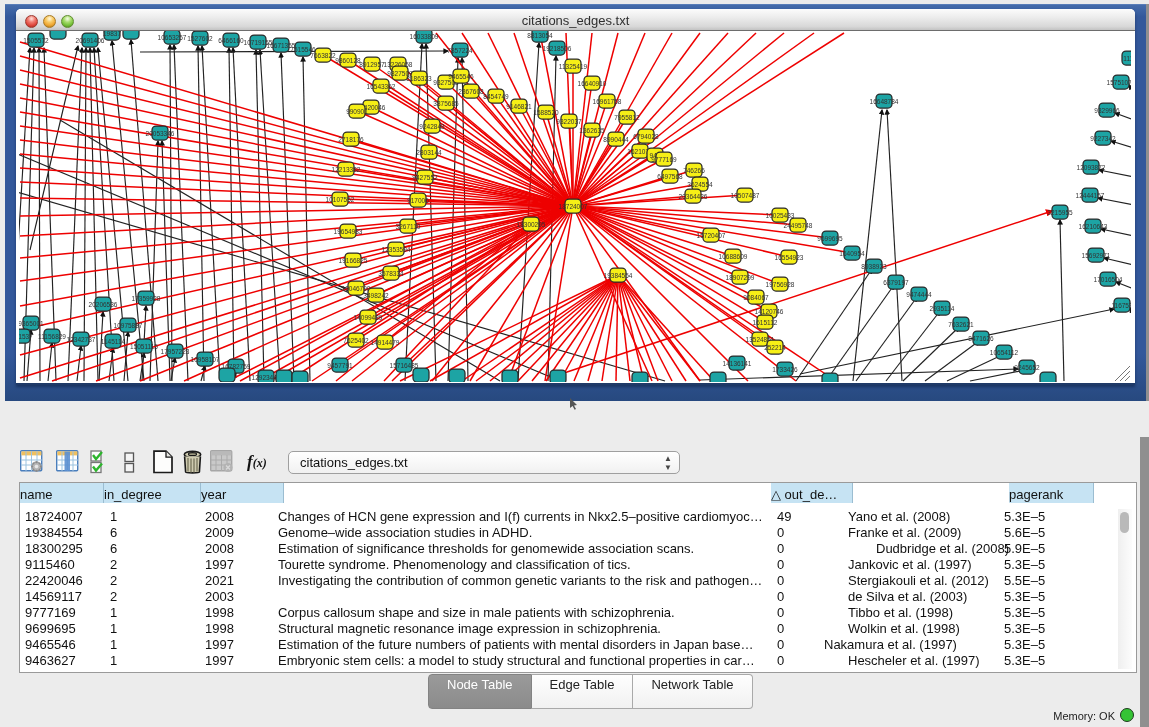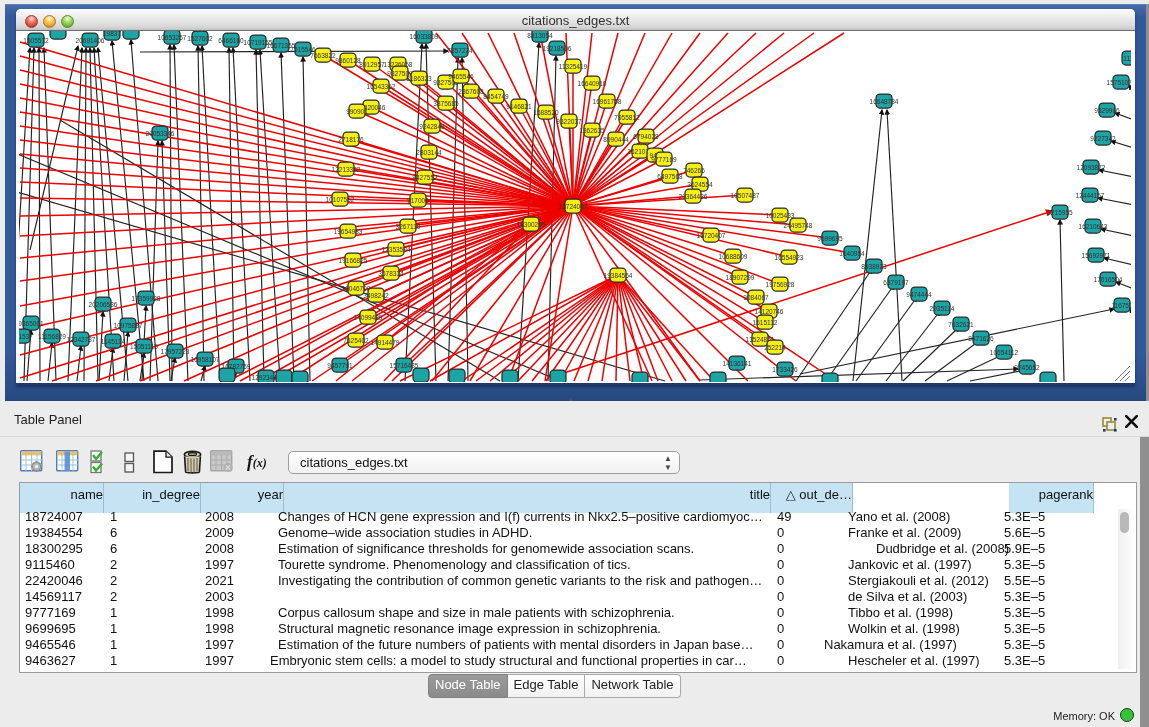--- a/index.html
+++ b/index.html
@@ -26,28 +26,28 @@
 #phead{position:absolute;left:0;top:0;width:100%;height:36px;background:#ececec;border-bottom:1px solid #d8d8d8}
 #phead .t{position:absolute;left:14px;top:11px;font-size:13px;color:#1e1e1e}
 #pright{position:absolute;right:3px;top:36px;bottom:0;width:6px;background:#8f8f8f}
 #prightw{position:absolute;right:0;top:36px;bottom:0;width:3px;background:#8f8f8f}
 
 #tools{position:absolute;left:0;top:37px;width:100%;height:44px;background:#ececec}
 #combo{position:absolute;left:288px;top:13px;width:392px;height:23px;background:linear-gradient(#ffffff,#f1f1f1);border:1px solid #9f9f9f;border-radius:5px;font-size:13px;color:#111;line-height:21px;padding-left:11px}
 #combo .ud{position:absolute;right:7px;top:2px;font-size:8px;color:#444;line-height:9px;text-align:center}
 
 #tblbox{position:absolute;left:19px;top:81px;width:1118px;height:191px;background:#fff;border:1px solid #9a9a9a}
-.hrow{position:absolute;left:0;top:0;height:30px;background:#c6e3f3;border-right:1px solid #9bbdd1;font-size:13px;color:#111;text-align:right;line-height:24px;overflow:hidden}
+.hrow{position:absolute;left:0;top:0;height:20px;background:#c6e3f3;border-right:1px solid #9bbdd1;font-size:13px;color:#111;text-align:left;line-height:24px;overflow:hidden}
 .trow{position:absolute;left:0;width:100%;height:16px;font-size:13px;color:#111;white-space:nowrap}
 .trow span{position:absolute;top:0;line-height:16px}
 #vsb{position:absolute;right:4px;top:26px;width:14px;height:160px;background:linear-gradient(90deg,#efefef,#fcfcfc)}
 #vsb .th{position:absolute;left:2px;top:3px;width:9px;height:21px;border-radius:5px;background:#b9b9b9}
 
 #tabs{position:absolute;left:428px;top:273px;height:21px;font-size:13px}
-.seg{float:left;height:24px;line-height:20px;padding:0 6px;background:linear-gradient(#fefefe,#f1f1f1);border:1px solid #a9a9a9;border-left:none;color:#222}
+.seg{float:left;height:35px;line-height:20px;padding:0 18px;background:linear-gradient(#fefefe,#f1f1f1);border:1px solid #a9a9a9;border-left:none;color:#222}
 .seg.first{border-left:1px solid #a9a9a9;border-radius:4px 0 0 4px;background:linear-gradient(#9a9a9a,#8b8b8b);color:#fff;border-color:#838383}
 .seg.last{border-radius:0 4px 4px 0}
 #mem{position:absolute;right:34px;top:309px;font-size:11px;color:#222}
 #dot{position:absolute;right:15px;top:307px;width:14px;height:14px;border-radius:50%;background:#35c435;border:1.5px solid #1e3b1e}
 </style></head>
 <body>
 <div id="stage">
   <div id="desk">
     <div id="blue"></div>
     <div id="rgray"></div>
@@ -533,33 +533,20 @@
           <span class="tl" id="tl2"></span>
           <span class="tl" id="tl3"></span>
         <div class="title">citations_edges.txt</div>
       </div>
     </div>
   </div>
   <div id="panel">
     <svg width="10" height="12" viewBox="0 0 10 12" style="position:absolute;left:569px;top:-3px">
         <path d="M1,0L8,7L5,7.4L7,11L5.6,11.7L3.6,8L1,10z" fill="#555"></path>
       </svg>
-      <div id="phead">
-        <span class="t">Table Panel</span>
-      <svg width="15" height="15" style="position:absolute;right:32px;top:16px" viewBox="0 0 15 15">
-          <rect x="1" y="1" width="8" height="8" fill="#e8f0fa" stroke="#9a8a30" stroke-width="1.6"></rect>
-          <rect x="5" y="5" width="8" height="8" fill="#e8f0fa" stroke="#9a8a30" stroke-width="1.6"></rect>
-          <rect x="12" y="1" width="2.6" height="2.6" fill="#1c3a6e"></rect>
-          <rect x="1" y="12" width="2.6" height="2.6" fill="#1c3a6e"></rect>
-          <rect x="12" y="12" width="2.6" height="2.6" fill="#1c3a6e"></rect>
-        </svg>
-      <svg width="13" height="13" style="position:absolute;right:11px;top:14px" viewBox="0 0 13 13">
-          <path d="M1.2,1.2L11.8,11.8M11.8,1.2L1.2,11.8" stroke="#111" stroke-width="2.6" stroke-linecap="round"></path>
-        </svg>
-    </div>
     <div id="tools">
       <svg width="23" height="24" viewBox="0 0 23 24" style="position:absolute;left:20px;top:12px">
           <rect x="0.7" y="0.7" width="21" height="20" fill="#fff" stroke="#4a7ebc" stroke-width="1.4" rx="1"></rect>
           <rect x="1.4" y="1.4" width="20" height="4" fill="#f0c060"></rect>
           <path d="M1,10h21M1,15h21M6,5v16M11.5,5v16M17,5v16M6,1.5v4M11.5,1.5v4M17,1.5v4" stroke="#9cc3e0" stroke-width="1"></path>
           <circle cx="16.5" cy="16.5" r="4.6" fill="#b9b9b9" stroke="#8a8a8a"></circle>
           <circle cx="16.5" cy="16.5" r="1.8" fill="#e8e8e8"></circle>
           <g stroke="#8a8a8a" stroke-width="1.6">
             <path d="M16.5,11.2v2M16.5,19.8v2M11.2,16.5h2M19.8,16.5h2M12.8,12.8l1.4,1.4M18.8,18.8l1.4,1.4M20.2,12.8l-1.4,1.4M14.2,18.8l-1.4,1.4"></path>
           </g>
@@ -597,21 +584,20 @@
           <circle cx="18" cy="17.5" r="4.5" fill="#b3b3b3"></circle>
           <path d="M16,15.5l4,4M20,15.5l-4,4" stroke="#d8d8d8" stroke-width="1.4"></path>
         </svg>
         <div style="position:absolute;left:247px;top:14px;font-family:'Liberation Serif',serif;font-style:italic;font-weight:bold;font-size:17px;color:#111">f<span style="font-size:12px">(x)</span></div>
       <div id="combo">citations_edges.txt<span class="ud">▲<br>▼</span></div>
     </div>
     <div id="tblbox">
         <div class="hrow" style="left:0px;width:84px">name</div>
         <div class="hrow" style="left:84px;width:97px">in_degree</div>
         <div class="hrow" style="left:181px;width:83px">year</div>
-        <div class="hrow" style="left:264px;width:487px">title</div>
         <div class="hrow" style="left:751px;width:82px">△ out_de…</div>
         <div class="hrow" style="left:989px;width:85px">pagerank</div>
         <div class="trow" style="top:26px">
           <span style="left:5px">18724007</span>
           <span style="left:90px">1</span>
           <span style="left:185px">2008</span>
           <span style="left:258px">Changes of HCN gene expression and I(f) currents in Nkx2.5–positive cardiomyoc…</span>
           <span style="left:757px">49</span>
           <span style="left:828px">Yano et al. (2008)</span>
           <span style="left:984px">5.3E–5</span>
@@ -684,21 +670,21 @@
           <span style="left:185px">1997</span>
           <span style="left:258px">Estimation of the future numbers of patients with mental disorders in Japan base…</span>
           <span style="left:757px">0</span>
           <span style="left:804px">Nakamura et al. (1997)</span>
           <span style="left:984px">5.3E–5</span>
         </div>
         <div class="trow" style="top:170px">
           <span style="left:5px">9463627</span>
           <span style="left:90px">1</span>
           <span style="left:185px">1997</span>
-          <span style="left:250px">Embryonic stem cells: a model to study structural and functional properties in car…</span>
+          <span style="left:258px">Embryonic stem cells: a model to study structural and functional properties in car…</span>
           <span style="left:757px">0</span>
           <span style="left:828px">Hescheler et al. (1997)</span>
           <span style="left:984px">5.3E–5</span>
         </div>
         <div id="vsb">
           <span class="th"></span>
         </div>
       </div>
     <div id="tabs">
         <div class="seg first">Node Table</div>

